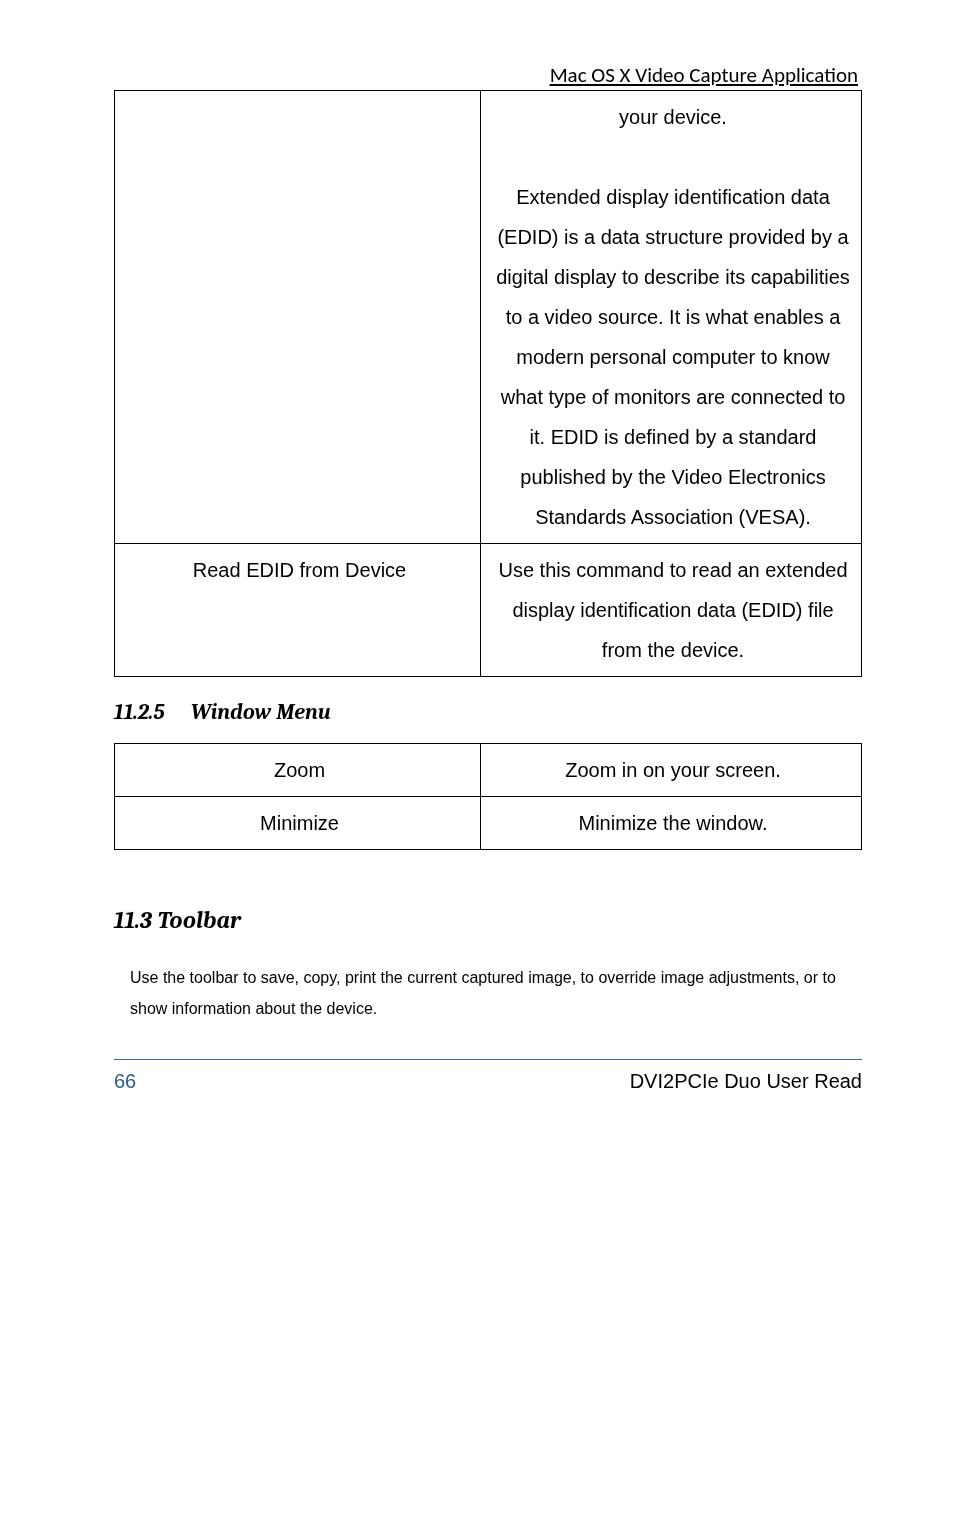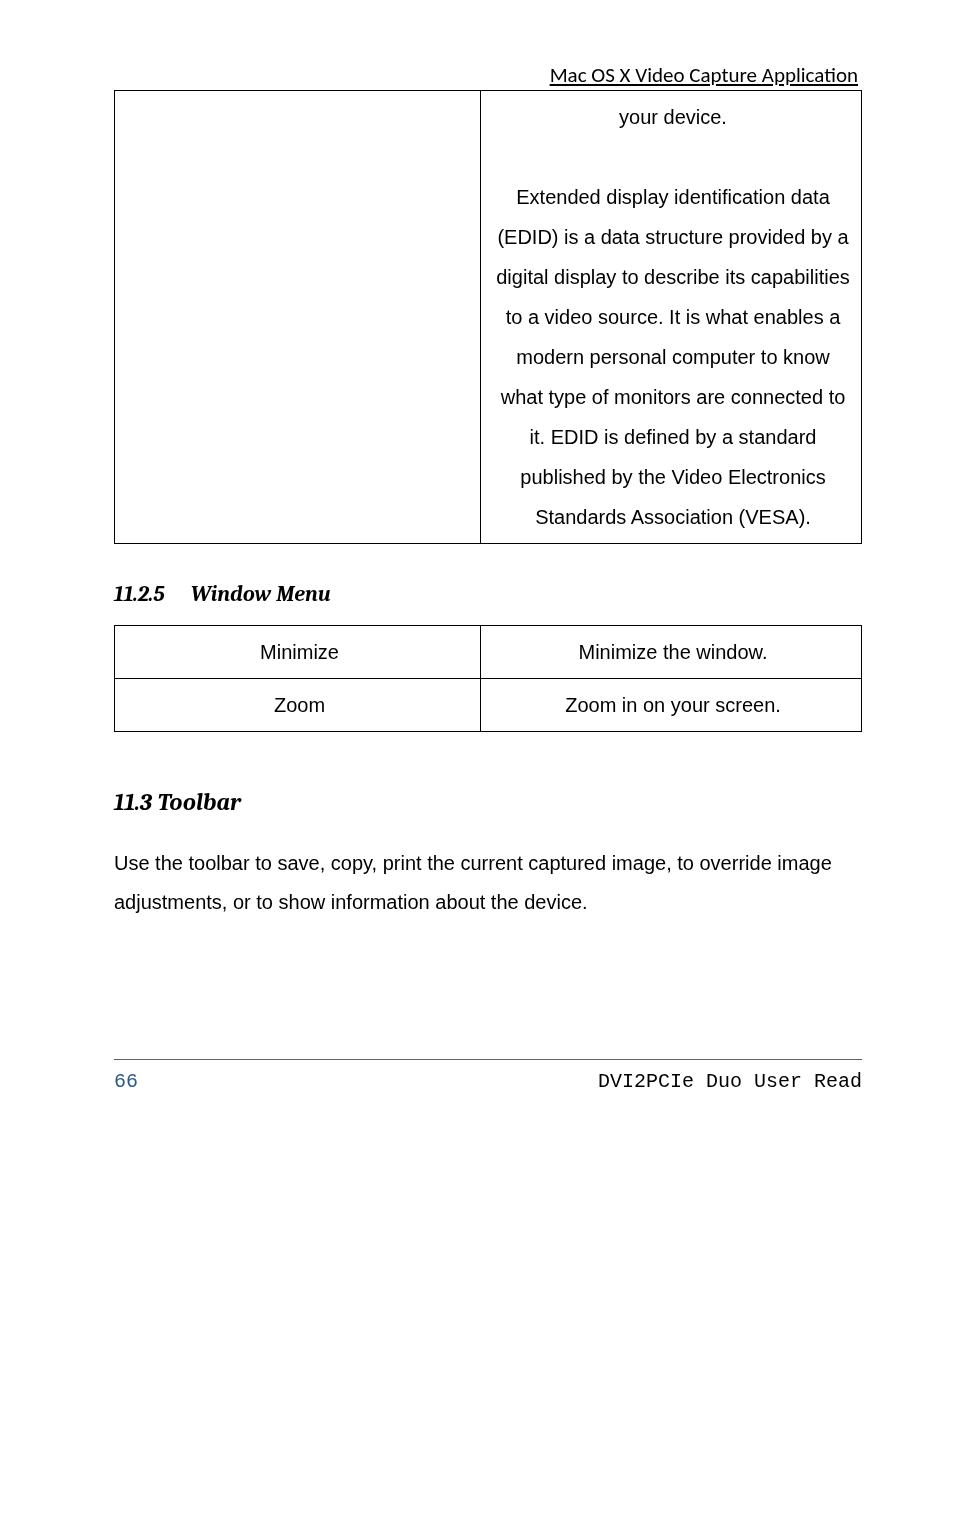--- a/index.html
+++ b/index.html
@@ -43,55 +43,55 @@
   table.content-table col.c1 { width: 49%; }
   table.content-table col.c2 { width: 51%; }
 
   .topborder td { border-top-width: 3px; }
 
   h3.sec {
     font-family: Cambria, Georgia, serif;
     font-weight: bold;
     font-style: italic;
     font-size: 22px;
-    margin: 37px 0 18px 0;
+    margin: 22px 0 18px 0;
   }
   h3.sec .num {
     font-style: italic;
     margin-right: 26px;
   }
 
   h2.big {
     font-family: Cambria, Georgia, serif;
     font-weight: bold;
     font-style: italic;
     font-size: 24px;
     margin: 56px 0 28px 0;
   }
 
   p.body {
-    font-size: 20px;
+    font-size: 16px;
     line-height: 1.95;
-    margin: 0;
+    margin: 16px;
   }
 
   .footer {
     position: absolute;
     left: 114px;
     right: 92px;
     bottom: 60px;
   }
   .footer-rule {
     border-top: 1.5px solid #3b6aa0;
     margin-bottom: 10px;
   }
   .footer-row {
     display: flex;
     justify-content: space-between;
-    font-family: Liberation Mono, monospace;
+    font-family: Liberation Sans, sans-serif;
     font-size: 20px;
     color: #000;
   }
   .footer-row .pagenum { color: #2a5a8a; }
 </style>
 </head>
 <body>
 
 <div class="page">
 
@@ -102,40 +102,44 @@
         <col class="c1">
         <col class="c2">
       </colgroup>
     <tbody>
         <tr class="topborder">
       <td></td>
       <td style="white-space: pre-line;">your device.
 
 Extended display identification data (EDID) is a data structure provided by a digital display to describe its capabilities to a video source. It is what enables a modern personal computer to know what type of monitors are connected to it. EDID is defined by a standard published by the Video Electronics Standards Association (VESA).</td>
     </tr>
+    <tr>
+      <td>Read EDID from Device</td>
+      <td>Use this command to read an extended display identification data (EDID) file from the device.</td>
+    </tr>
   </tbody>
     </table>
 
   <h3 class="sec">
     <span class="num">11.2.5</span><span>Window Menu</span>
   </h3>
 
   <table class="content-table">
     <colgroup>
         <col class="c1">
         <col class="c2">
       </colgroup>
     <tbody>
         <tr>
+      <td>Zoom</td>
+      <td>Zoom in on your screen.</td>
+    </tr>
+    <tr>
       <td>Minimize</td>
       <td>Minimize the window.</td>
-    </tr>
-    <tr>
-      <td>Zoom</td>
-      <td>Zoom in on your screen.</td>
     </tr>
   </tbody>
     </table>
 
 
 
   <h2 class="big">
     <span>11.3</span> <span>Toolbar</span>
   </h2>
 

